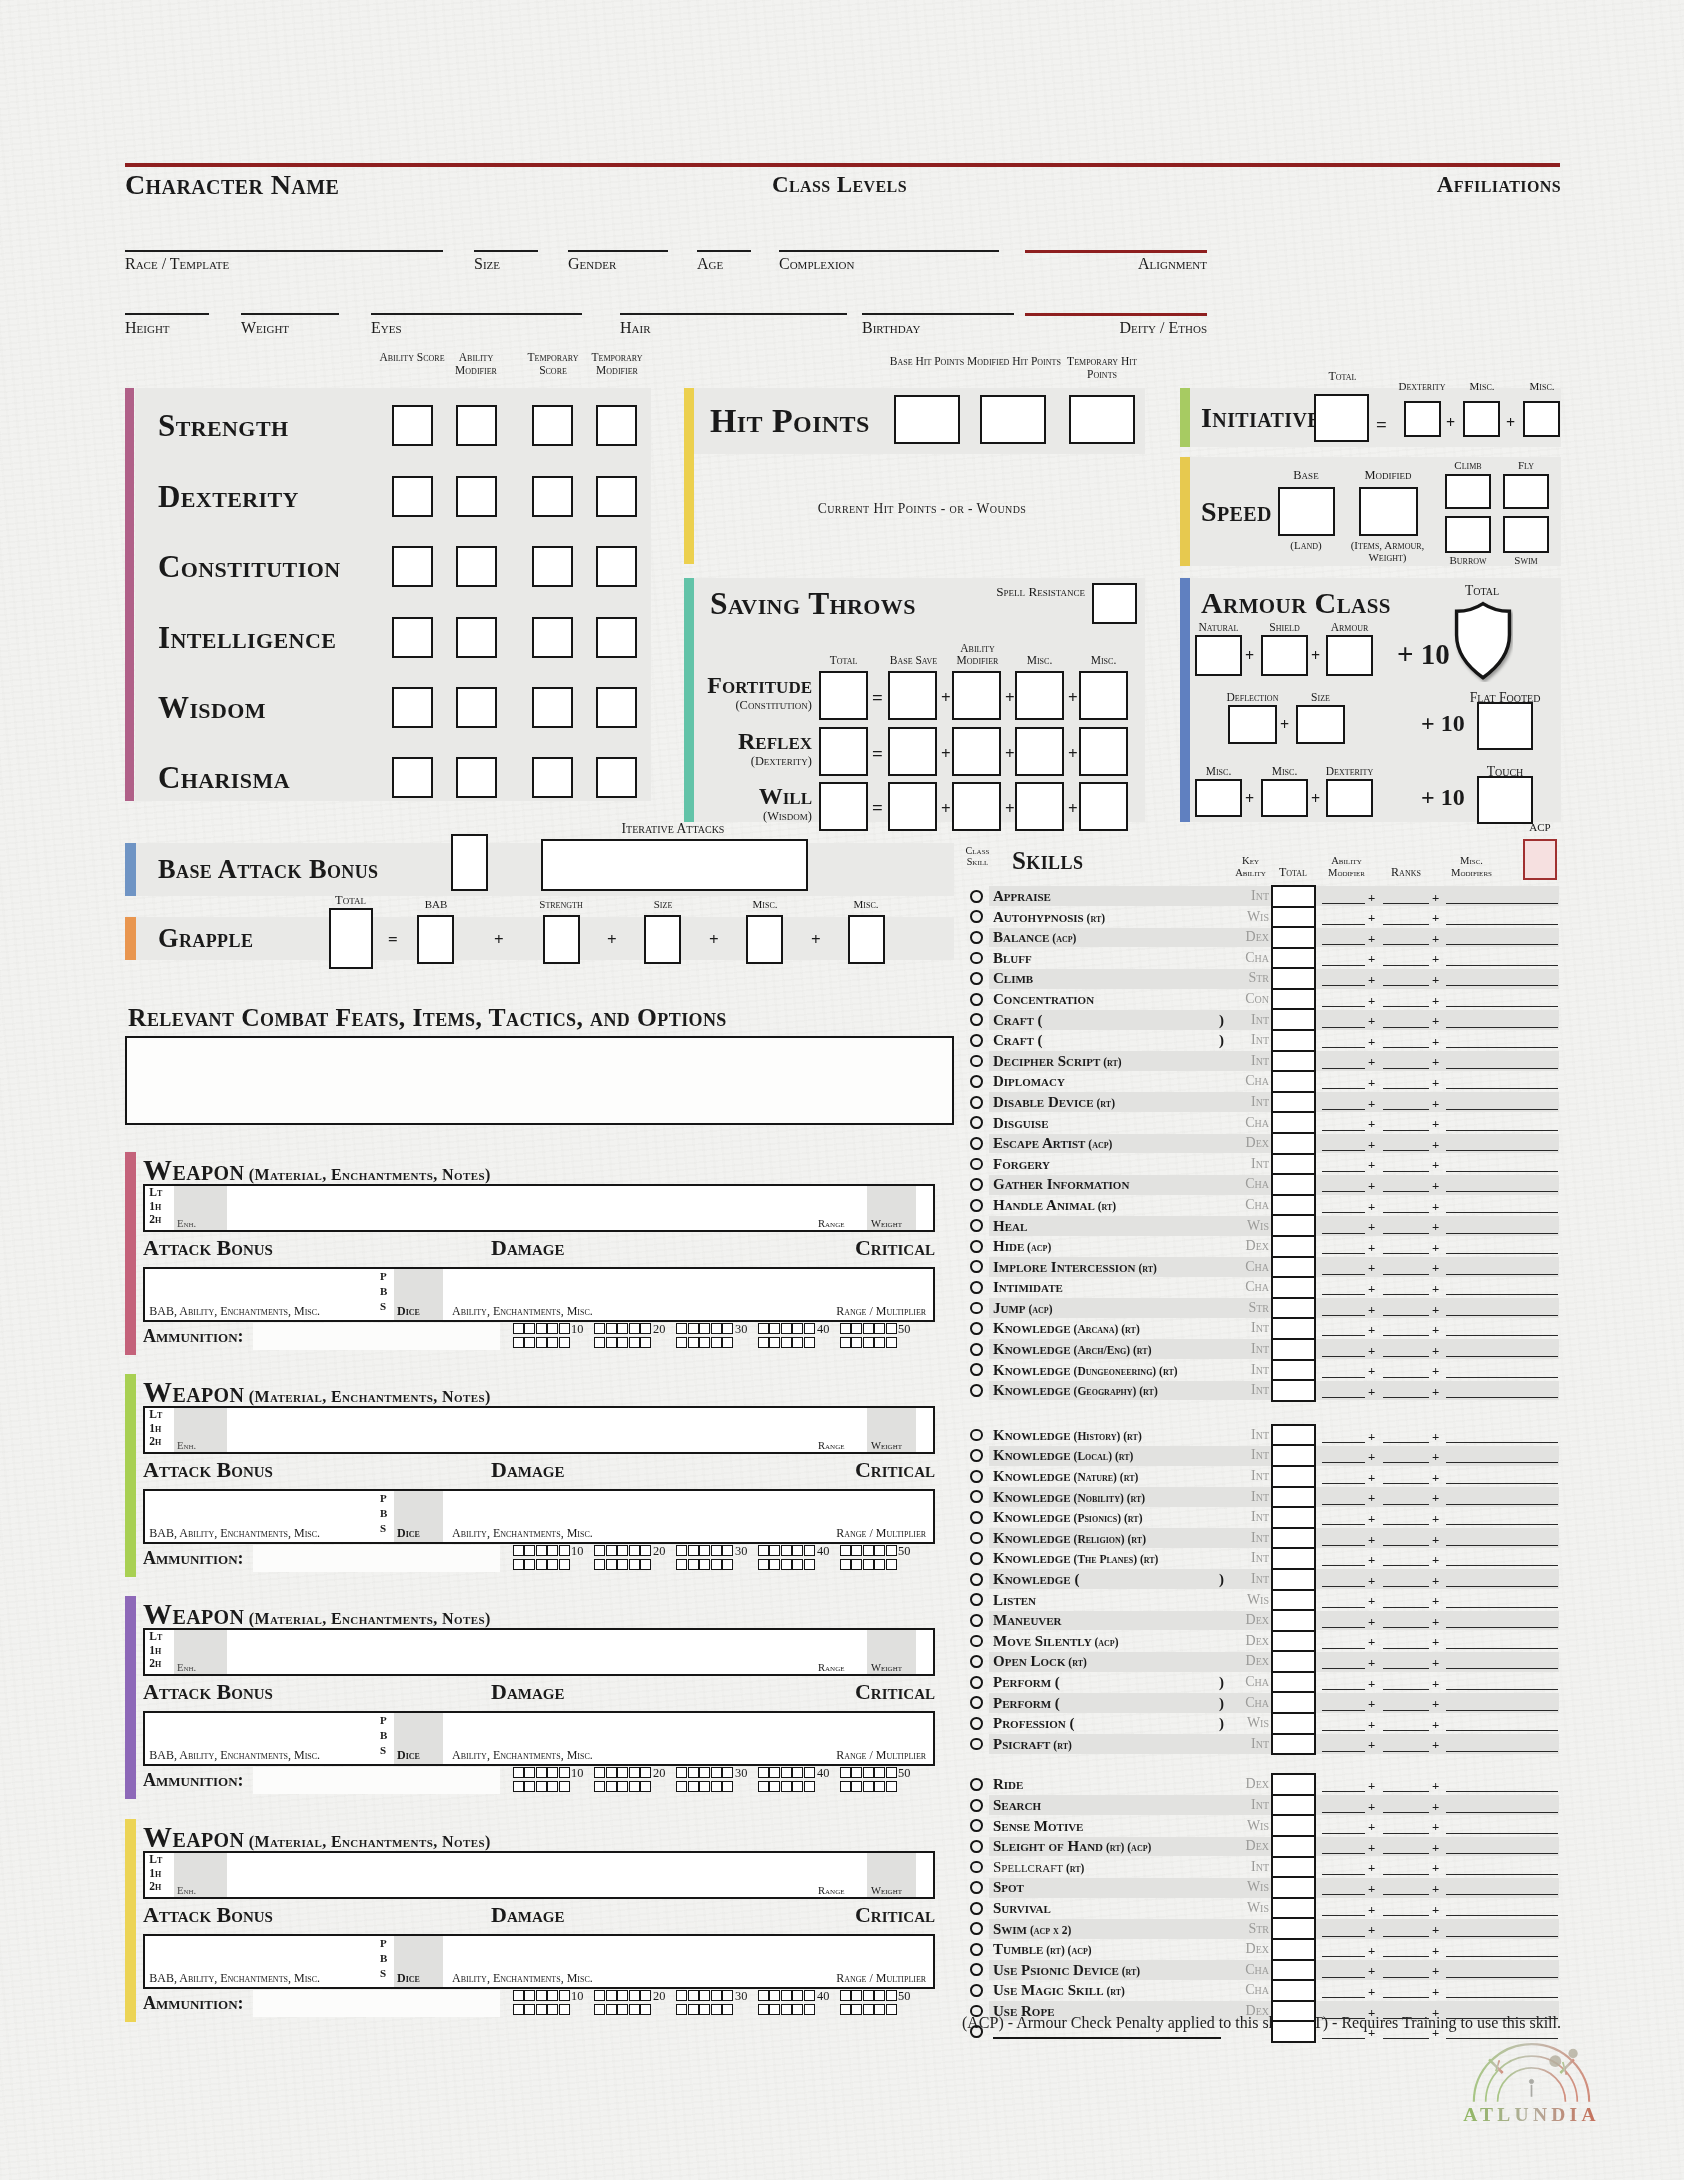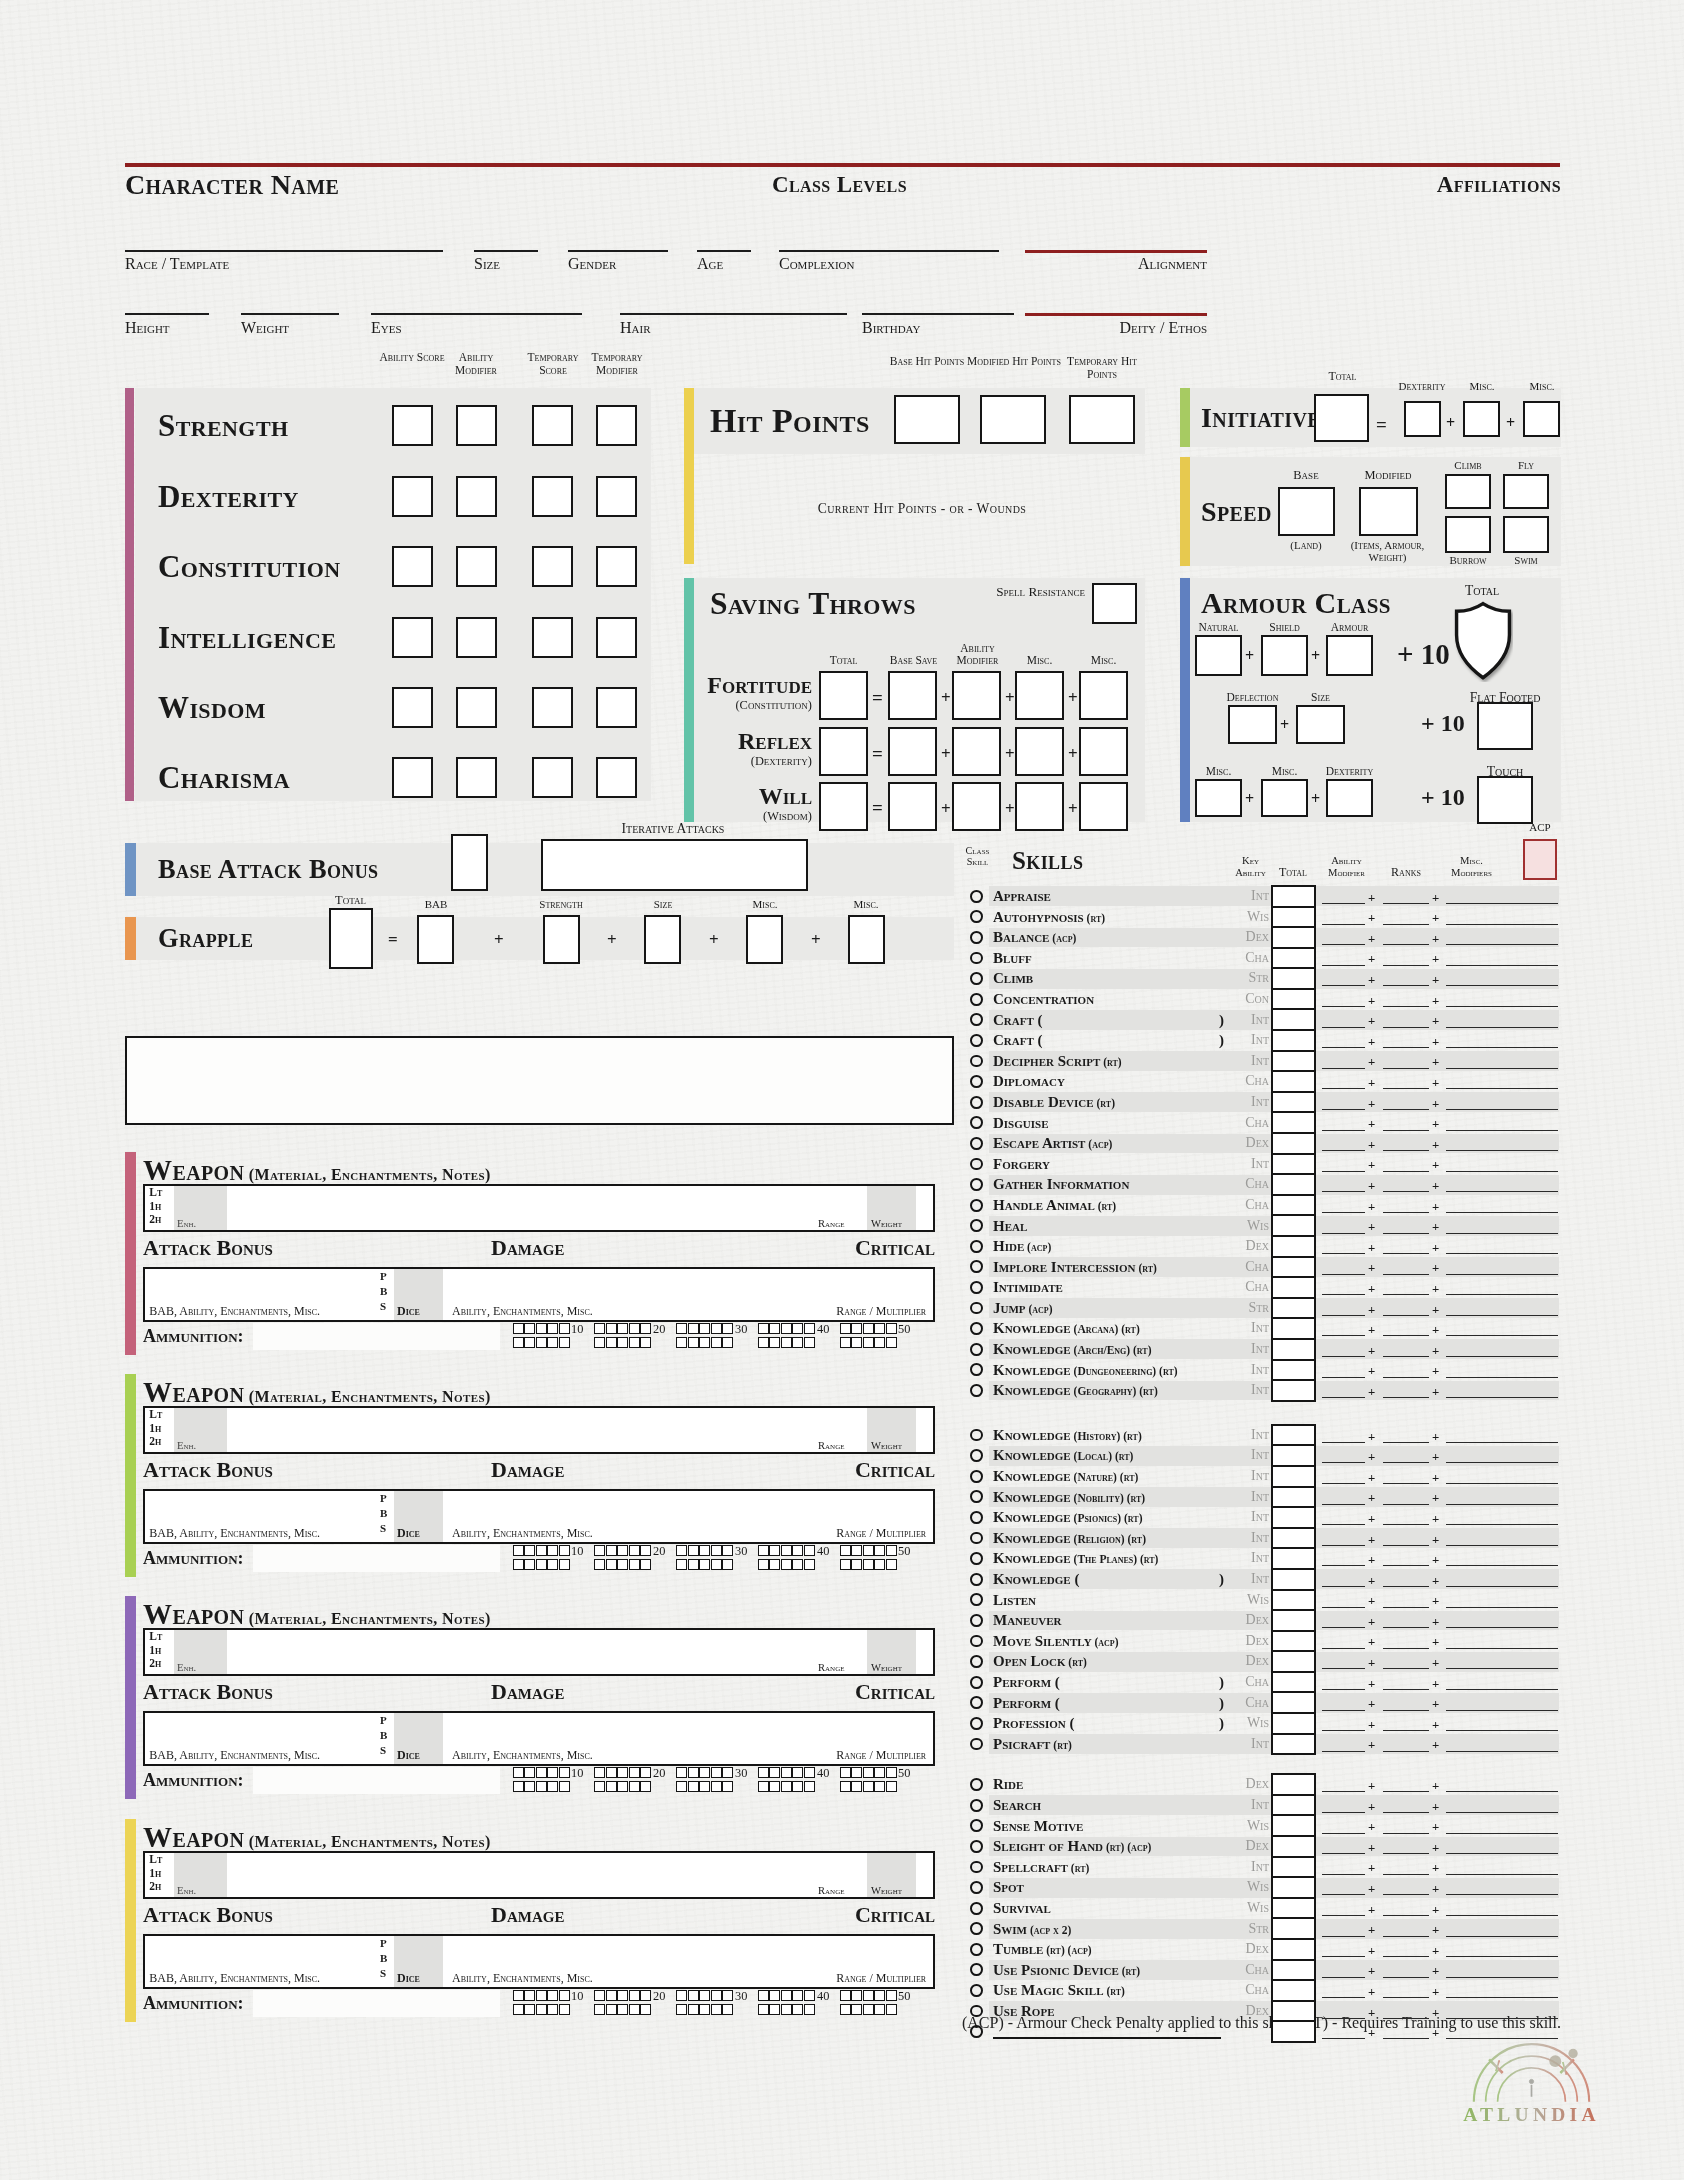--- a/index.html
+++ b/index.html
@@ -263,20 +263,21 @@
       <div class="sc" style="position: absolute; left: 629px; top: 898px; width: 68px; font-size: 11px; text-align: center;">Size</div>
       <div style="position: absolute; left: 644px; top: 915px; width: 37px; height: 49px; background: rgb(255, 255, 255); border: 2.6px solid rgb(21, 21, 21);"></div>
       <div style="position: absolute; left: 709px; top: 930px; font-size: 17px; font-weight: 600;">+</div>
       <div class="sc" style="position: absolute; left: 731px; top: 898px; width: 68px; font-size: 11px; text-align: center;">Misc.</div>
       <div style="position: absolute; left: 746px; top: 915px; width: 37px; height: 49px; background: rgb(255, 255, 255); border: 2.6px solid rgb(21, 21, 21);"></div>
       <div style="position: absolute; left: 811px; top: 930px; font-size: 17px; font-weight: 600;">+</div>
       <div class="sc" style="position: absolute; left: 832px; top: 898px; width: 68px; font-size: 11px; text-align: center;">Misc.</div>
       <div style="position: absolute; left: 848px; top: 915px; width: 37px; height: 49px; background: rgb(255, 255, 255); border: 2.6px solid rgb(21, 21, 21);"></div>
     </div>
 
+  <div class="bigtitle" style="left:128px;top:1003px;font-size:25.6px;font-weight:600;">Relevant Combat Feats, Items, Tactics, and Options</div>
   <div class="box" style="left:125px;top:1036px;width:829px;height:89px;background:#fdfdfc;"></div>
 
   <div id="weapons">
       <div style="position: absolute; left: 125px; top: 1152px; width: 829px; height: 203px;">
         <div style="position: absolute; left: 0px; top: 0px; width: 11px; height: 203px; background: rgb(196, 98, 122);"></div>
         <div style="position: absolute; left: 11px; top: 0px; width: 818px; height: 203px; background: rgb(233, 233, 231); z-index: -1;"></div>
         <div style="position: absolute; left: 18px; top: 1.7px; font-size: 29px; font-weight: 700; font-variant: small-caps; letter-spacing: 0.4px;"><span>Weapon</span><span style="font-size: 16px; font-weight: 600;"> (Material, Enchantments, Notes)</span></div>
         <div style="position: absolute; left: 18px; top: 32px; width: 792px; height: 48px; background: rgb(255, 255, 255); border: 2.1px solid rgb(21, 21, 21);">
           <div style="position: absolute; left: 4.3px; top: 0.9px; font-size: 11.5px; font-weight: 700; font-variant: small-caps; line-height: 1;">Lt</div>
           <div style="position: absolute; left: 4.3px; top: 14.5px; font-size: 11.5px; font-weight: 700; font-variant: small-caps; line-height: 1;">1h</div>
@@ -1144,21 +1145,21 @@
         <div style="position: absolute; left: 267px; top: 0px; width: 39px; line-height: 20.6px; text-align: right; font-variant: small-caps; font-size: 14px; color: rgb(155, 155, 153); z-index: 1;">Dex</div>
         <div style="position: absolute; left: 308px; top: -1.1px; bottom: -1.1px; width: 45px; background: rgb(255, 255, 255); border: 2.1px solid rgb(21, 21, 21); z-index: 2;"></div>
         <div style="position: absolute; left: 359px; width: 43px; bottom: 2.6px; border-bottom: 1.7px solid rgb(42, 42, 42); z-index: 1;"></div>
         <div style="position: absolute; left: 405px; bottom: 0.9px; font-size: 12.8px; font-weight: 600; z-index: 1;">+</div>
         <div style="position: absolute; left: 420px; width: 46px; bottom: 2.6px; border-bottom: 1.7px solid rgb(42, 42, 42); z-index: 1;"></div>
         <div style="position: absolute; left: 469px; bottom: 0.9px; font-size: 12.8px; font-weight: 600; z-index: 1;">+</div>
         <div style="position: absolute; left: 483px; width: 112px; bottom: 2.6px; border-bottom: 1.7px solid rgb(42, 42, 42); z-index: 1;"></div>
       </div>
       <div style="position: relative; height: 20.6px; width: 100%;">
         <div style="position: absolute; left: 6.8px; top: 3.8px; width: 12.8px; height: 12.8px; border: 2.4px solid rgb(21, 21, 21); border-radius: 50%; background: transparent; z-index: 1;"></div>
-        <div style="position: absolute; left: 30px; top: 0px; line-height: 20.6px; z-index: 1; white-space: nowrap;"><span style="font-variant: small-caps; font-size: 15px; font-weight: 700;">Spellcraft</span><span style="font-variant: small-caps; font-size: 11.5px; font-weight: 600;"> (rt)</span></div>
+        <div style="position: absolute; left: 30px; top: 0px; line-height: 20.6px; z-index: 1; white-space: nowrap;"><span style="font-variant: small-caps; font-size: 15px; font-weight: 400;">Spellcraft</span><span style="font-variant: small-caps; font-size: 11.5px; font-weight: 600;"> (rt)</span></div>
         <div style="position: absolute; left: 267px; top: 0px; width: 39px; line-height: 20.6px; text-align: right; font-variant: small-caps; font-size: 14px; color: rgb(155, 155, 153); z-index: 1;">Int</div>
         <div style="position: absolute; left: 308px; top: -1.1px; bottom: -1.1px; width: 45px; background: rgb(255, 255, 255); border: 2.1px solid rgb(21, 21, 21); z-index: 2;"></div>
         <div style="position: absolute; left: 359px; width: 43px; bottom: 2.6px; border-bottom: 1.7px solid rgb(42, 42, 42); z-index: 1;"></div>
         <div style="position: absolute; left: 405px; bottom: 0.9px; font-size: 12.8px; font-weight: 600; z-index: 1;">+</div>
         <div style="position: absolute; left: 420px; width: 46px; bottom: 2.6px; border-bottom: 1.7px solid rgb(42, 42, 42); z-index: 1;"></div>
         <div style="position: absolute; left: 469px; bottom: 0.9px; font-size: 12.8px; font-weight: 600; z-index: 1;">+</div>
         <div style="position: absolute; left: 483px; width: 112px; bottom: 2.6px; border-bottom: 1.7px solid rgb(42, 42, 42); z-index: 1;"></div>
       </div>
       <div style="position: relative; height: 20.6px; width: 100%;">
         <div style="position: absolute; inset: 0.4px 1.7px 0.4px 25.6px; background: rgb(226, 226, 224); z-index: 0;"></div>

